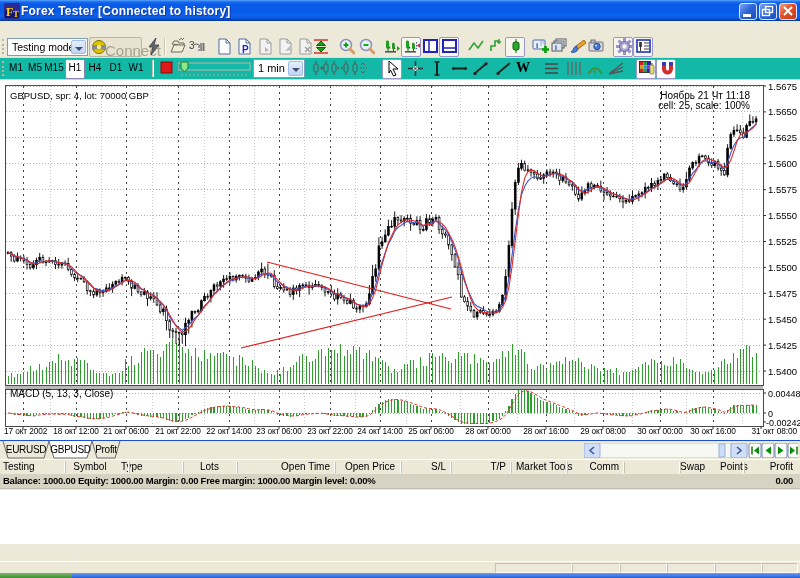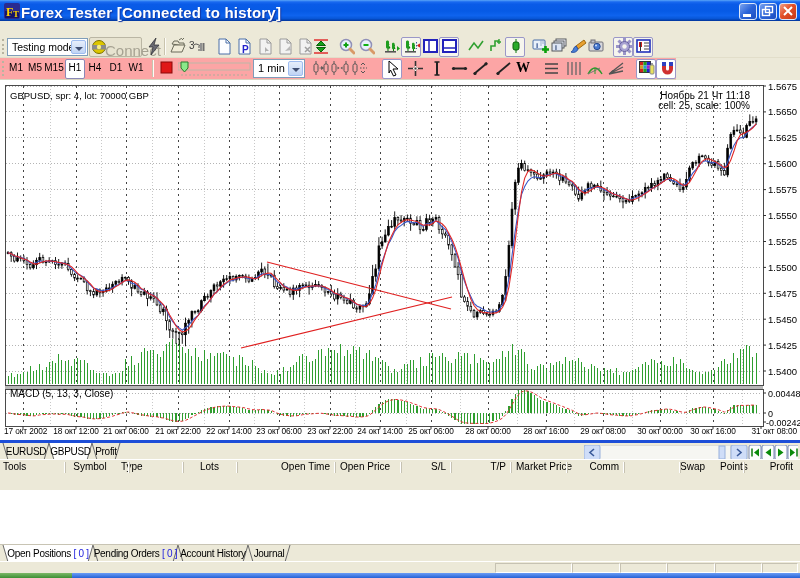--- a/index.html
+++ b/index.html
@@ -1,27 +1,27 @@
 <!DOCTYPE html>
 <html><head><meta charset="utf-8"><style>
 *{margin:0;padding:0;box-sizing:border-box}
 html,body{width:800px;height:578px;overflow:hidden}
 body{font-family:"Liberation Sans",sans-serif;background:#ece9d8;position:relative}
 #app{position:absolute;left:0;top:0;width:800px;height:578px}
 .abs{position:absolute}
 #title{left:0;top:0;width:800px;height:21px;background:linear-gradient(to bottom,#5aa5f8 0%,#1a6af0 9%,#0a5be8 20%,#065ae5 52%,#0e63ee 74%,#0857d8 88%,#0340ae 96%,#01329a 100%)}
-#title .txt{position:absolute;left:21px;top:4px;color:#fff;font-size:15px;font-weight:bold;text-shadow:1px 1px 1px #1536a0;letter-spacing:.2px}
+#title .txt{position:absolute;left:21px;top:4px;color:#fff;font-size:12px;font-weight:bold;text-shadow:1px 1px 1px #1536a0;letter-spacing:.2px}
 .wbtn{position:absolute;top:3px;width:18px;height:17px;border-radius:3px;border:1px solid #dce8fa}
 .wbtn.min{left:739px;background:linear-gradient(135deg,#7ba4f0 0%,#2a63d8 50%,#1e4fc0 100%)}
 .wbtn.res{left:759px;background:linear-gradient(135deg,#7ba4f0 0%,#2a63d8 50%,#1e4fc0 100%)}
 .wbtn.cls{left:779px;background:linear-gradient(135deg,#f0a088 0%,#e25028 45%,#c63818 100%)}
 #menu{left:0;top:21px;width:800px;height:15px;background:#ece9d8;font-size:11px;color:#000}
 #menu span{position:absolute;top:1px}
 #tb1{left:0;top:36px;width:800px;height:22px;background:#ece9d8;border-bottom:1px solid #e2deca}
-#tb2{left:0;top:58px;width:676px;height:22px;background:#fca5a5;border-bottom:1px solid #d8d4c0}
+#tb2{left:0;top:58px;width:800px;height:22px;background:#14b8a6;border-bottom:1px solid #d8d4c0}
 .sep{position:absolute;top:2px;width:2px;height:17px;border-left:1px solid #c9c4ae;border-right:1px solid #fdfcf8}
 .combo{position:absolute;background:#fff;border:1px solid #7f9db9;font-size:11px}
 .combo .ar{position:absolute;right:1px;top:1px;bottom:1px;width:15px;background:linear-gradient(to bottom,#e6eefb,#c0d4f4);border:1px solid #9ebcf0;border-radius:2px}
 .combo .ar:after{content:"";position:absolute;left:3px;top:6px;border:4px solid transparent;border-top:4px solid #404f72;border-bottom:0}
 .tbtn{position:absolute;top:1px;width:20px;height:20px;border:1px solid #9a97c8;border-radius:2px;background:#f6f5ee}
 .tf{position:absolute;top:4px;font-size:10px;color:#000;width:24px;text-align:center}
 .icon{position:absolute;top:2px}
 #thead{left:0;top:459px;width:800px;height:15px;background:#ece9d8;font-size:10px;border-top:1px solid #fff}
 #thead div{position:absolute;top:1px}
 #thead i{position:absolute;top:2px;width:2px;height:11px;border-left:1px solid #fff;border-right:1px solid #c6c2b2;font-style:normal}
@@ -1183,21 +1183,21 @@
         <path d="M12 3h2v2h-2z" fill="#999"></path>
       </svg>
 <div class="tbtn" style="left:656px;width:20px;background:#fff"></div>
 <svg class="abs icon" style="left:659px;top:2px" width="17" height="17">
         <path d="M3 2v7a5.5 5.5 0 0011 0V2h-4v7a1.5 1.5 0 01-3 0V2z" fill="#d03030"></path>
         <path d="M3 2v4h4V2z" fill="#3040c0"></path>
         <path d="M10 2v4h4V2z" fill="#3040c0"></path>
       </svg>
 </div>
 
-<div class="tabrow abs" style="top:440px;height:19px;border-top:3px solid #1d4ed8">
+<div class="tabrow abs" style="top:440px;height:19px;border-top:1px solid #1d4ed8">
 <svg class="tabs" width="800" height="19">
         <path d="M3 0L8 17H44L49 0" fill="#ece9d8" stroke="#6a6a6a" stroke-width="1"></path>
         <text x="26.0" y="12" text-anchor="middle" font-size="10" fill="#000" letter-spacing="-0.3" font-family="Liberation Sans,sans-serif">EURUSD</text>
         <path d="M49 0L54 17H87L92 0" fill="#fff" stroke="#6a6a6a" stroke-width="1"></path>
         <text x="70.5" y="12" text-anchor="middle" font-size="10" fill="#000" letter-spacing="-0.3" font-family="Liberation Sans,sans-serif">GBPUSD</text>
         <path d="M92 0L97 17H115L120 0" fill="#ece9d8" stroke="#6a6a6a" stroke-width="1"></path>
         <text x="106.0" y="12" text-anchor="middle" font-size="10" fill="#000" letter-spacing="-0.3" font-family="Liberation Sans,sans-serif">Profit</text>
       </svg>
 <svg class="abs" style="left:584px;top:2px" width="214" height="15">
 <rect x="0" y="0" width="147" height="15" fill="#f6f6f2" stroke="#c8c8c0" stroke-width="1"></rect>
@@ -1213,62 +1213,54 @@
         <path d="M187 3.5l-5.5 4 5.5 4z" fill="#0a8a0a"></path>
         <rect x="191" y="0" width="12" height="15" rx="2" fill="#fdfdfd" stroke="#7a8ab8"></rect>
         <path d="M194 3.5l5.5 4-5.5 4z" fill="#0a8a0a"></path>
         <rect x="204" y="0" width="12" height="15" rx="2" fill="#fdfdfd" stroke="#7a8ab8"></rect>
         <path d="M213 3.5v8" stroke="#0a7a0a" stroke-width="1.5"></path>
         <path d="M206 3.5l5 4-5 4z" fill="#0a8a0a"></path>
       </svg>
 </div>
 
 <div id="thead" class="abs">
-<div style="left:3px">Tools</div>
+<div style="left:3px">Testing</div>
       <div style="left:60px;width:60px;text-align:center">Symbol</div>
 <div style="left:121px;width:50px;text-align:left">Type</div>
       <div style="left:200px;width:32px;text-align:left">Lots</div>
 <div style="left:270px;width:60px;text-align:right">Open Time</div>
-      <div style="left:340px;width:55px;">Open Price</div>
+      <div style="left:340px;width:55px;text-align:right">Open Price</div>
 <div style="left:416px;width:30px;text-align:right">S/L</div>
       <div style="left:476px;width:30px;text-align:right">T/P</div>
-<div style="left:516px">Market Price</div>
+<div style="left:516px">Market Tools</div>
       <div style="left:584px;width:35px;text-align:right">Comm</div>
 <div style="left:670px;width:35px;text-align:right">Swap</div>
       <div style="left:720px;width:39px;text-align:left">Points</div>
 <div style="left:758px;width:35px;text-align:right">Profit</div>
 <i style="left:64px"></i>
       <i style="left:128px"></i>
       <i style="left:182px"></i>
       <i style="left:236px"></i>
       <i style="left:334px"></i>
       <i style="left:400px"></i>
       <i style="left:450px"></i>
       <i style="left:510px"></i>
       <i style="left:566px"></i>
       <i style="left:623px"></i>
       <i style="left:679px"></i>
       <i style="left:743px"></i>
 </div>
 
+<div id="balbar" class="abs">
+      <span style="position:absolute;left:3px;top:1px">Balance: 1000.00 Equity: 1000.00 Margin: 0.00 Free margin: 1000.00 Margin level: 0.00%</span>
+<span style="position:absolute;right:7px;top:1px">0.00</span>
+    </div>
 
 <div id="white" class="abs"></div>
 
-<div class="tabrow abs" style="top:544px;height:18px;border-top:1px solid #c8c4b4">
-<svg class="tabs" width="800" height="18">
-        <path d="M3 0L8 17H88L93 0" fill="#fff" stroke="#6a6a6a" stroke-width="1"></path>
-        <text x="48.0" y="12" text-anchor="middle" font-size="10" letter-spacing="-0.3" font-family="Liberation Sans,sans-serif">Open Positions <tspan fill="#2222dd">[ 0 ]</tspan></text>
-        <path d="M93 0L98 17H173L178 0" fill="#ece9d8" stroke="#6a6a6a" stroke-width="1"></path>
-        <text x="135.5" y="12" text-anchor="middle" font-size="10" letter-spacing="-0.3" font-family="Liberation Sans,sans-serif">Pending Orders <tspan fill="#2222dd">[ 0 ]</tspan></text>
-        <path d="M178 0L183 17H243L248 0" fill="#ece9d8" stroke="#6a6a6a" stroke-width="1"></path>
-        <text x="213.0" y="12" text-anchor="middle" font-size="10" letter-spacing="-0.3" font-family="Liberation Sans,sans-serif">Account History</text>
-        <path d="M248 0L253 17H285L290 0" fill="#ece9d8" stroke="#6a6a6a" stroke-width="1"></path>
-        <text x="269.0" y="12" text-anchor="middle" font-size="10" letter-spacing="-0.3" font-family="Liberation Sans,sans-serif">Journal</text>
-      </svg>
-</div>
 
 <div id="status" class="abs">
 <span class="seg" style="left:495px;width:77px"></span>
 <span class="seg" style="left:572px;width:48px"></span>
 <span class="seg" style="left:620px;width:47px"></span>
 <span class="seg" style="left:667px;width:48px"></span>
 <span class="seg" style="left:715px;width:47px"></span>
 <span class="seg" style="left:762px;width:36px"></span>
 </div>
 <div id="taskbar" class="abs"></div>

